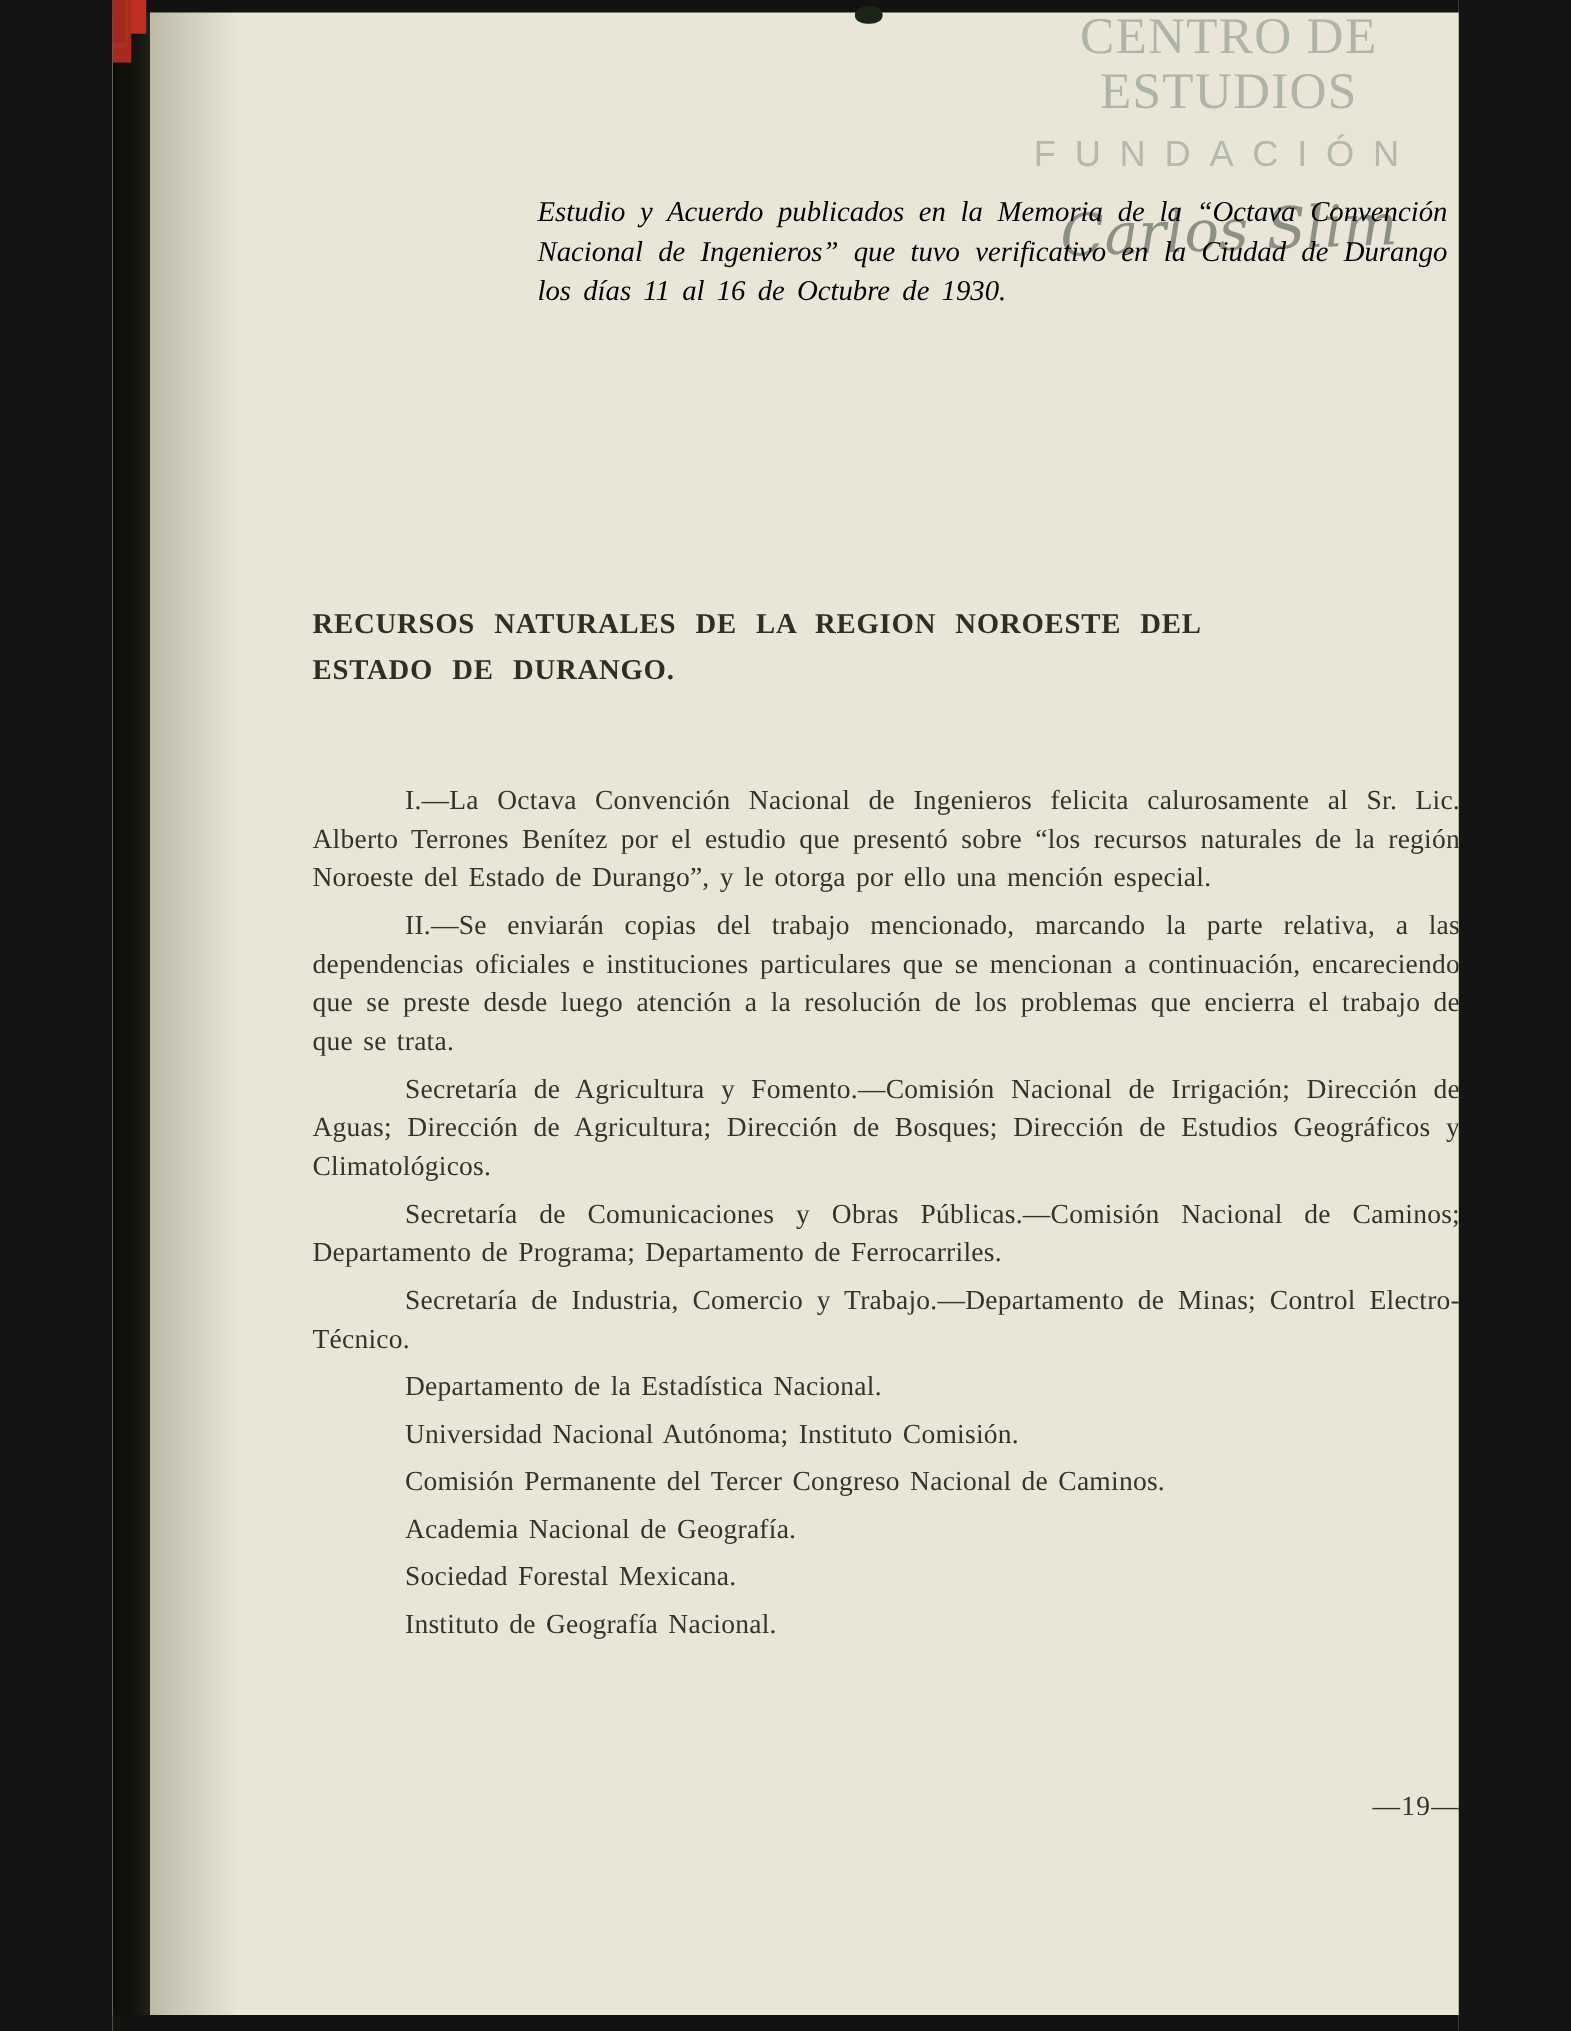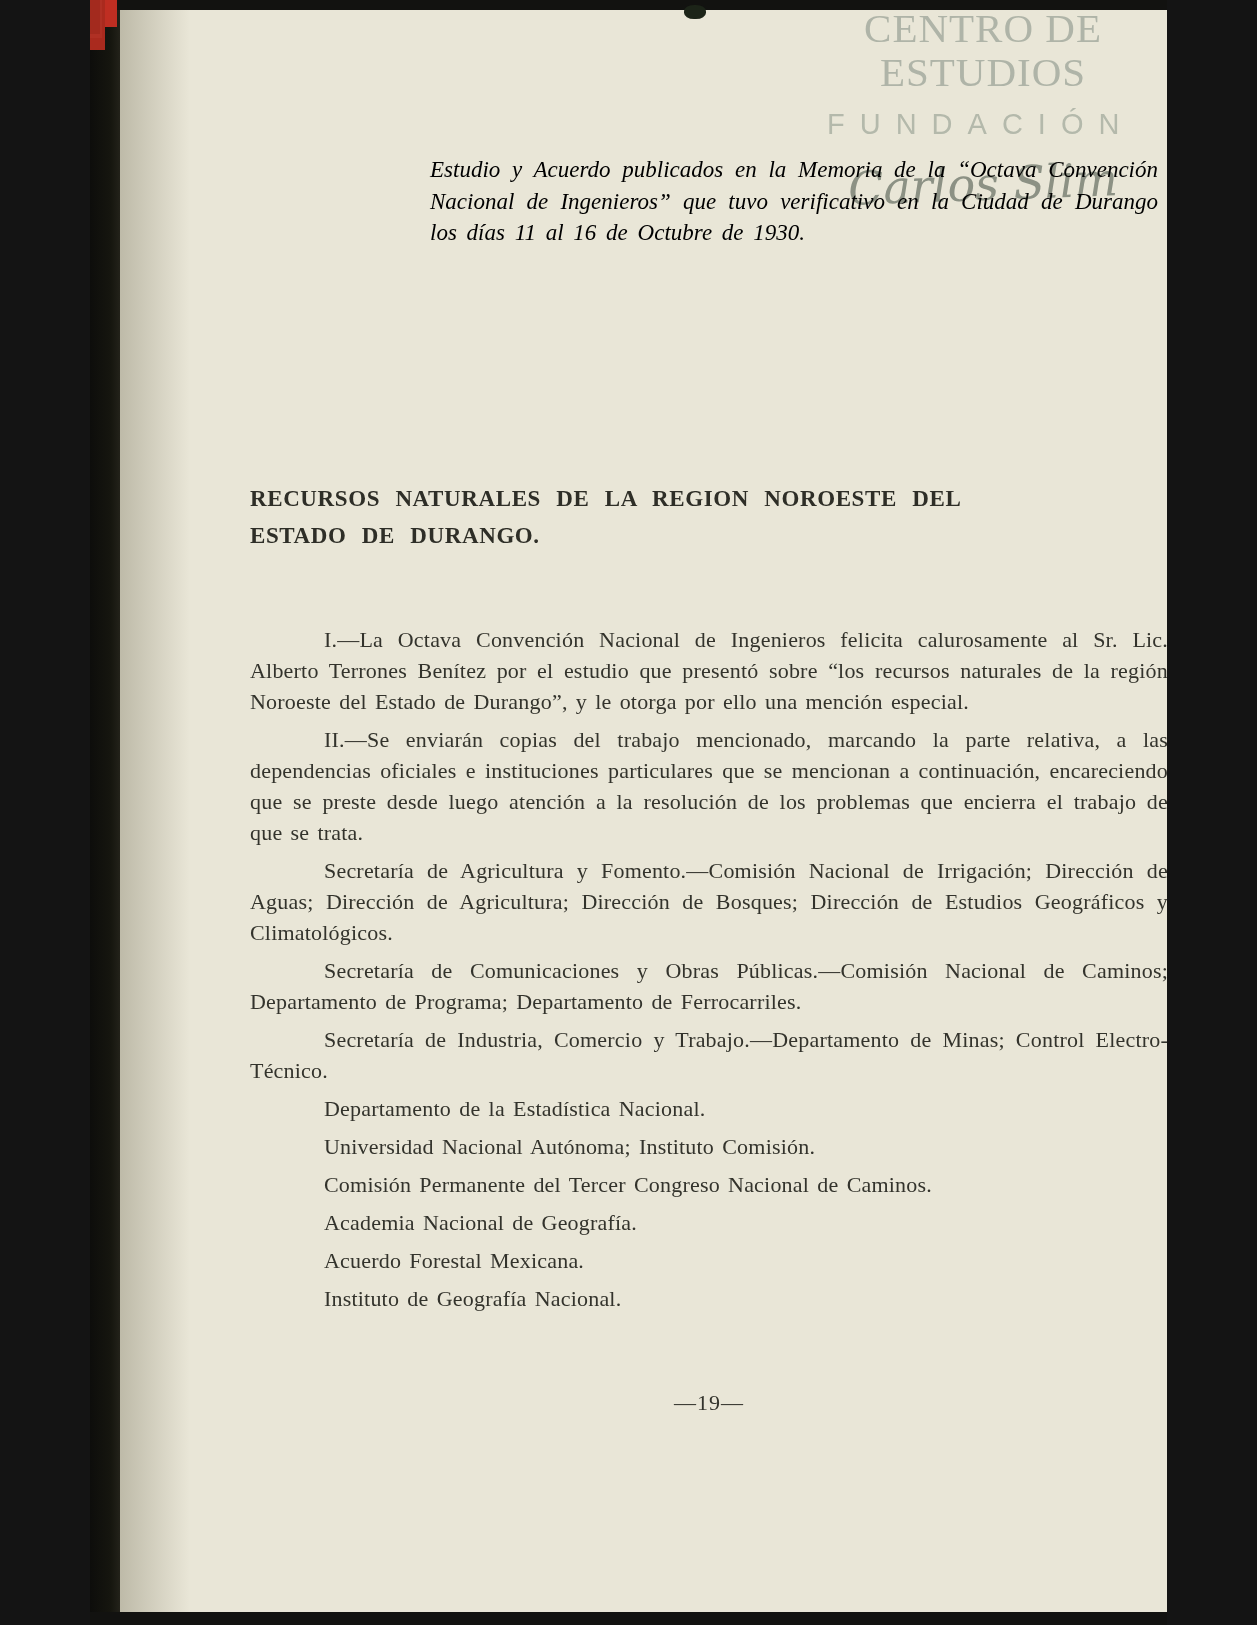--- a/index.html
+++ b/index.html
@@ -63,22 +63,22 @@
     letter-spacing: 0.6px; word-spacing: 9px; color: #2e2e27;
   }
   
   .body-col {
     position: absolute; left: 160px; top: 624px; width: 918px;
     font-size: 22px; line-height: 31px; color: #33332c;
     text-align: justify; word-spacing: 2.5px; letter-spacing: 0.2px;
   }
   .body-col p { margin: 0 0 7px 0; text-indent: 74px; }
   .page-number {
-    position: absolute; left: 160px; top: 1390px; width: 918px;
-    text-align: center; font-size: 22px; color: #33332c; letter-spacing: 1px;
+    position: absolute; left: 160px; top: 1432px; width: 918px;
+    text-align: right; font-size: 22px; color: #33332c; letter-spacing: 1px;
   }
 </style>
 </head>
 <body>
 
 <div class="stage">
 
   <div class="gutter-shadow"></div>
   <div class="edge edge-left"></div>
   <div class="edge edge-top"></div>
@@ -106,19 +106,19 @@
   <div class="body-col">
     <p>I.—La Octava Convención Nacional de Ingenieros felicita calurosamente al Sr. Lic. Alberto Terrones Benítez por el estudio que presentó sobre “los recursos naturales de la región Noroeste del Estado de Durango”, y le otorga por ello una mención especial.</p>
     <p>II.—Se enviarán copias del trabajo mencionado, marcando la parte relativa, a las dependencias oficiales e instituciones particulares que se mencionan a continuación, encareciendo que se preste desde luego atención a la resolución de los problemas que encierra el trabajo de que se trata.</p>
     <p>Secretaría de Agricultura y Fomento.—Comisión Nacional de Irrigación; Dirección de Aguas; Dirección de Agricultura; Dirección de Bosques; Dirección de Estudios Geográficos y Climatológicos.</p>
     <p>Secretaría de Comunicaciones y Obras Públicas.—Comisión Nacional de Caminos; Departamento de Programa; Departamento de Ferrocarriles.</p>
     <p>Secretaría de Industria, Comercio y Trabajo.—Departamento de Minas; Control Electro-Técnico.</p>
     <p>Departamento de la Estadística Nacional.</p>
     <p>Universidad Nacional Autónoma; Instituto Comisión.</p>
     <p>Comisión Permanente del Tercer Congreso Nacional de Caminos.</p>
     <p>Academia Nacional de Geografía.</p>
-    <p>Acuerdo Forestal Mexicana.</p>
+    <p>Sociedad Forestal Mexicana.</p>
     <p>Instituto de Geografía Nacional.</p>
   </div>
 
   <div class="page-number">—19—</div>
 
 </div>
 
 </body></html>

